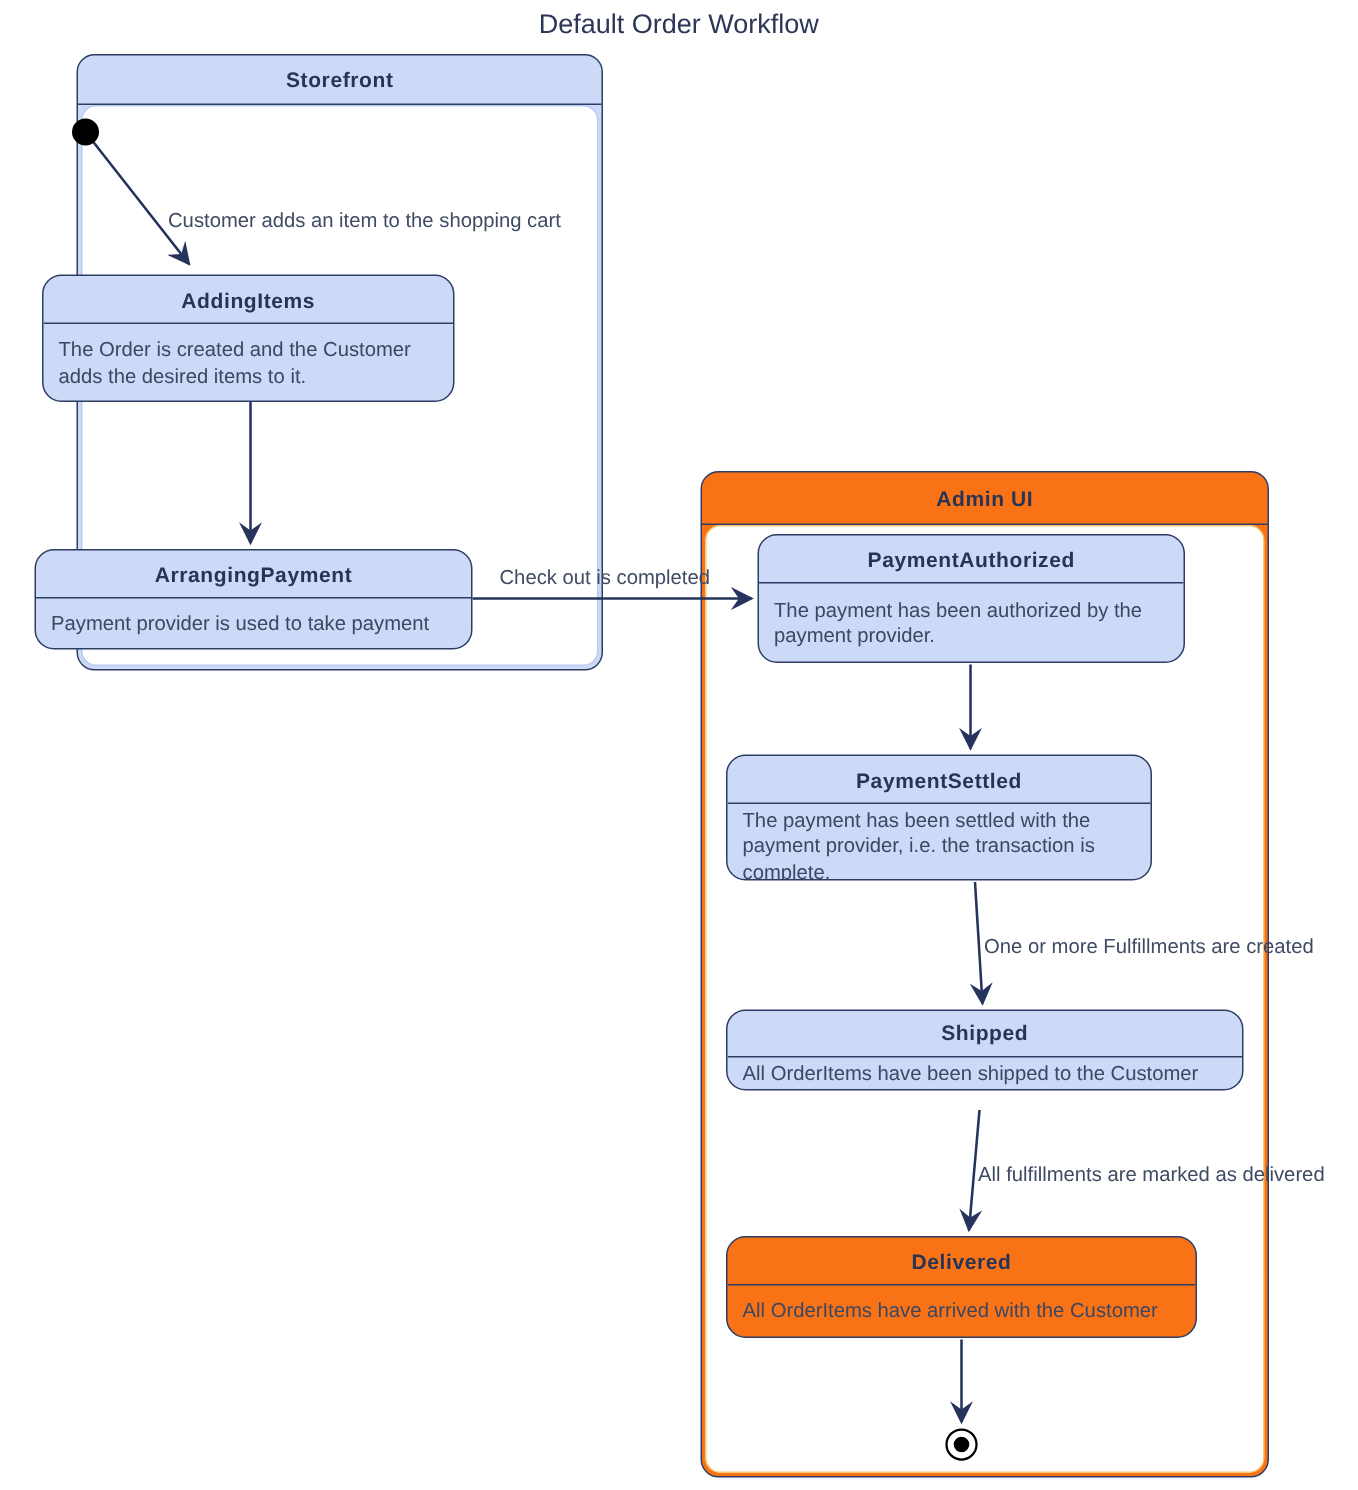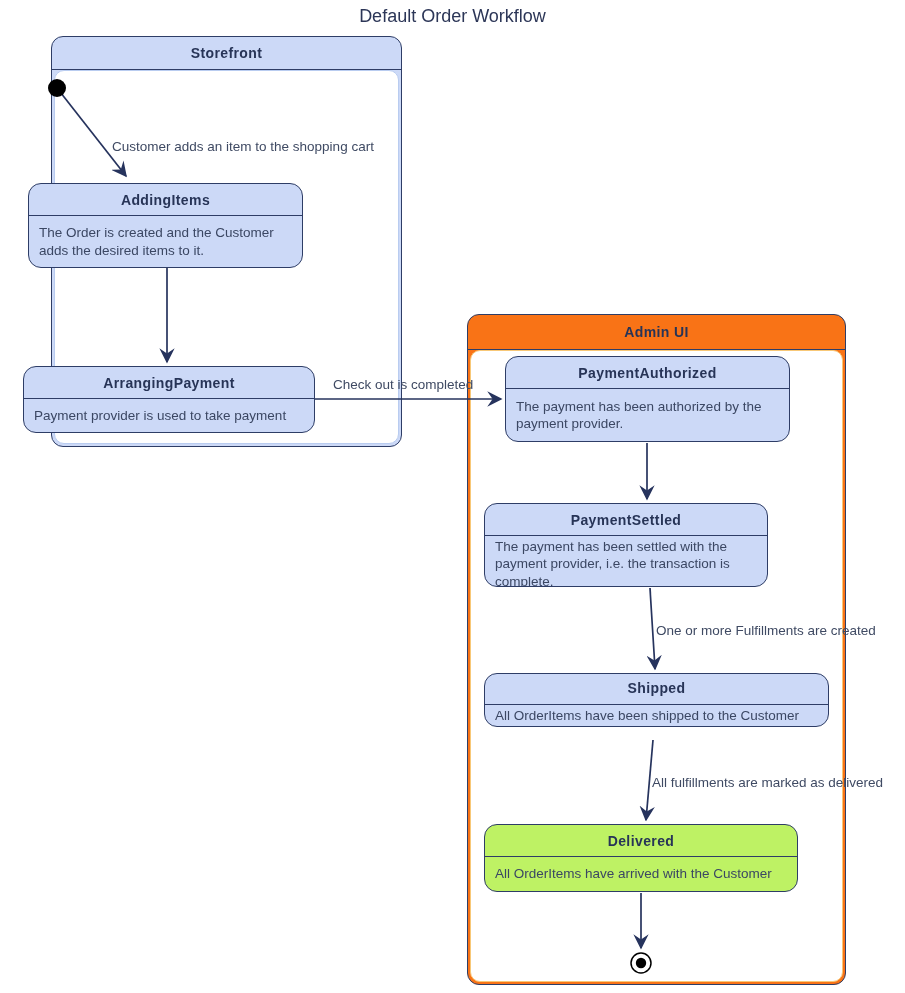--- a/index.html
+++ b/index.html
@@ -46,21 +46,21 @@
   }
   .state-desc {
     flex:1; display:flex; align-items:center;
     padding:2px 10px; font-size:13.5px; line-height:1.28; color:#3b4763;
   }
   #state-adding-items       { left:28px;  top:183px; width:275px; height:85px; }
   #state-arranging-payment  { left:23px;  top:366px; width:292px; height:67px; }
   #state-payment-authorized { left:505px; top:356px; width:285px; height:86px; }
   #state-payment-settled    { left:484px; top:503px; width:284px; height:84px; }
   #state-shipped            { left:484px; top:673px; width:345px; height:54px;justify-content:flex-end; }
-  #state-delivered          { left:484px; top:824px; width:314px; height:68px; background:#bef264; }
+  #state-delivered          { left:484px; top:824px; width:314px; height:68px; background:#f97316; }
   
   #edge-layer { position:absolute; left:0; top:0; z-index:2; pointer-events:none; }
   .edge-label {
     position:absolute; z-index:4; font-size:13.5px; color:#3f4a63; white-space:nowrap;
   }
   #edge-label-start-to-adding   { left:112px; top:139px; }
   #edge-label-checkout          { left:333px; top:377px; }
   #edge-label-fulfillments      { left:656px; top:623px; }
   #edge-label-delivered         { left:652px; top:775px; }
 </style>

